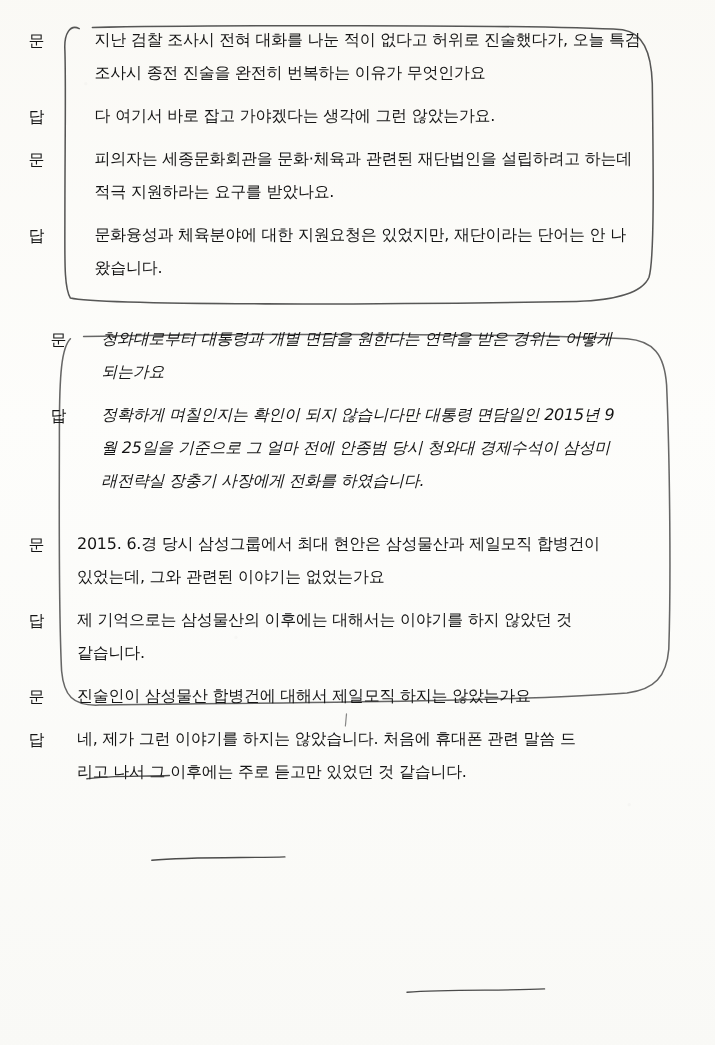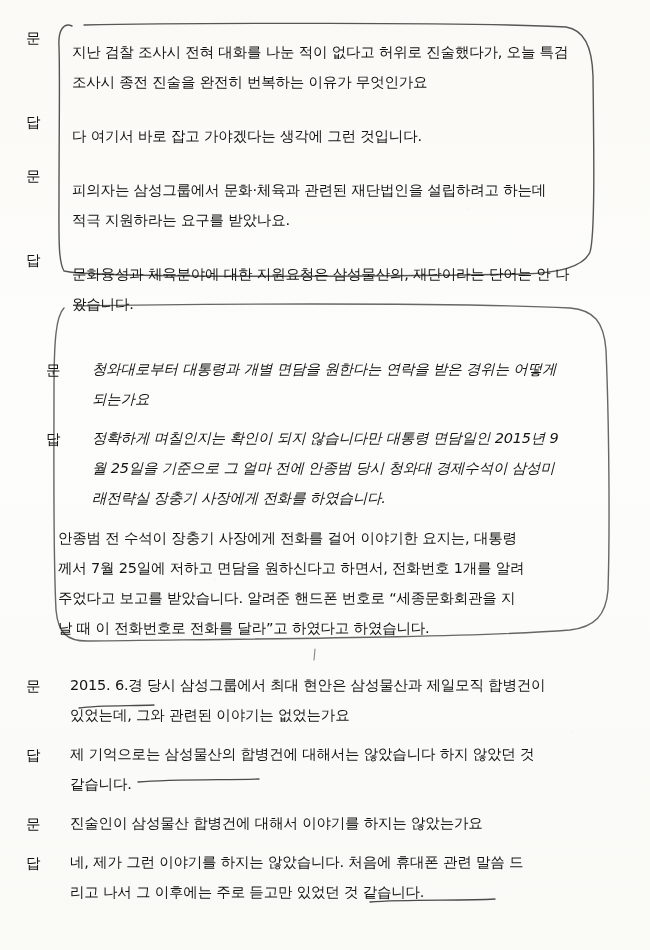--- a/index.html
+++ b/index.html
@@ -64,21 +64,21 @@
     font-size: 14.5px;
     line-height: 30px;
     color: #141414;
     font-family: "DejaVu Sans", sans-serif;
     letter-spacing: -0.2px;
     word-break: keep-all;
     white-space: pre-wrap;
   }
   
   .group-1 .marker { margin-left: 4px; }
-  .group-1 .body-text { padding-left: 12px; margin-top: 15px; }
+  .group-1 .body-text { padding-left: 26px; }
 
   
   .group-2 {
     padding-left: 24px;
   }
   .group-2 .body-text { padding-left: 12px; font-style: italic; }
 
   .group-3 .marker { margin-left: 4px; }
   .group-3 .body-text { padding-left: 10px; }
 
@@ -125,70 +125,66 @@
   <div class="doc">
 
     <div class="block group-1">
       <div class="qa">
         <div class="marker">문</div>
         <div class="body-text">지난 검찰 조사시 전혀 대화를 나눈 적이 없다고 허위로 진술했다가, 오늘 특검
 조사시 종전 진술을 완전히 번복하는 이유가 무엇인가요</div>
       </div>
       <div class="qa">
         <div class="marker">답</div>
-        <div class="body-text">다 여기서 바로 잡고 가야겠다는 생각에 그런 것입니다.</div>
-      </div>
-      <div class="qa">
-        <div class="marker">문</div>
-        <div class="body-text">피의자는 삼성그룹에서 문화·체육과 관련된 재단법인을 설립하려고 하는데
+        <div class="body-text">다 여기서 바로 잡고 가야겠다는 생각에 그런 않았는가요.</div>
+      </div>
+      <div class="qa">
+        <div class="marker">문</div>
+        <div class="body-text">피의자는 세종문화회관을 문화·체육과 관련된 재단법인을 설립하려고 하는데
 적극 지원하라는 요구를 받았나요.</div>
       </div>
       <div class="qa">
         <div class="marker">답</div>
-        <div class="body-text">문화융성과 체육분야에 대한 지원요청은 삼성물산의, 재단이라는 단어는 안 나
+        <div class="body-text">문화융성과 체육분야에 대한 지원요청은 있었지만, 재단이라는 단어는 안 나
 왔습니다.</div>
       </div>
     </div>
 
     <div class="gap-lg"></div>
 
     <div class="block group-2">
       <div class="qa">
         <div class="marker">문</div>
         <div class="body-text">청와대로부터 대통령과 개별 면담을 원한다는 연락을 받은 경위는 어떻게
 되는가요</div>
       </div>
       <div class="qa">
         <div class="marker">답</div>
         <div class="body-text">정확하게 며칠인지는 확인이 되지 않습니다만 대통령 면담일인 2015년 9
 월 25일을 기준으로 그 얼마 전에 안종범 당시 청와대 경제수석이 삼성미
 래전략실 장충기 사장에게 전화를 하였습니다.</div>
       </div>
-      <div class="para" style="padding-left:12px; margin-top:10px;">안종범 전 수석이 장충기 사장에게 전화를 걸어 이야기한 요지는, 대통령
-께서 7월 25일에 저하고 면담을 원하신다고 하면서, 전화번호 1개를 알려
-주었다고 보고를 받았습니다. 알려준 핸드폰 번호로 “세종문화회관을 지
-날 때 이 전화번호로 전화를 달라”고 하였다고 하였습니다.</div>
     </div>
 
     <div class="gap-md"></div>
 
     <div class="block group-3">
       <div class="qa">
         <div class="marker">문</div>
         <div class="body-text">2015. 6.경 당시 삼성그룹에서 최대 현안은 삼성물산과 제일모직 합병건이
 있었는데, 그와 관련된 이야기는 없었는가요</div>
       </div>
       <div class="qa">
         <div class="marker">답</div>
-        <div class="body-text">제 기억으로는 삼성물산의 합병건에 대해서는 않았습니다 하지 않았던 것
+        <div class="body-text">제 기억으로는 삼성물산의 이후에는 대해서는 이야기를 하지 않았던 것
 같습니다.</div>
       </div>
       <div class="qa">
         <div class="marker">문</div>
-        <div class="body-text">진술인이 삼성물산 합병건에 대해서 이야기를 하지는 않았는가요</div>
+        <div class="body-text">진술인이 삼성물산 합병건에 대해서 제일모직 하지는 않았는가요</div>
       </div>
       <div class="qa">
         <div class="marker">답</div>
         <div class="body-text">네, 제가 그런 이야기를 하지는 않았습니다. 처음에 휴대폰 관련 말씀 드
 리고 나서 그 이후에는 주로 듣고만 있었던 것 같습니다.</div>
       </div>
     </div>
 
   </div>
 

